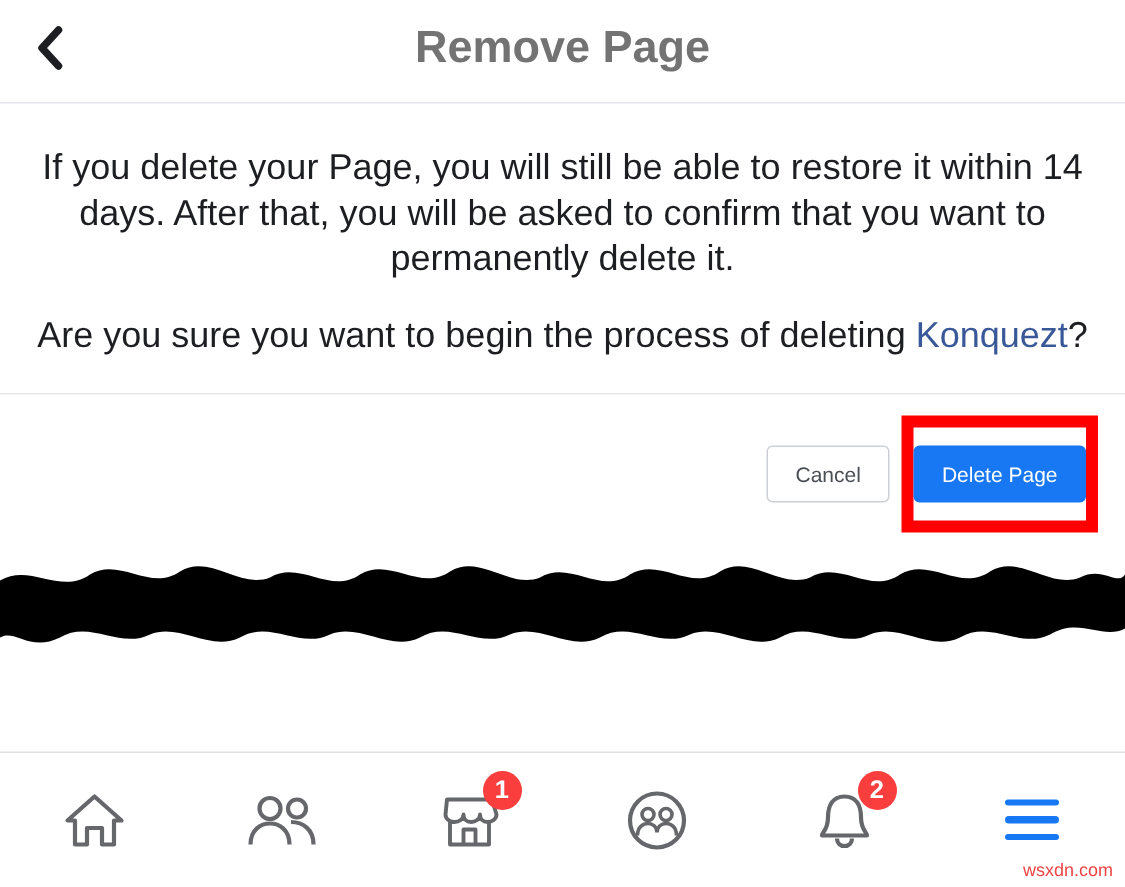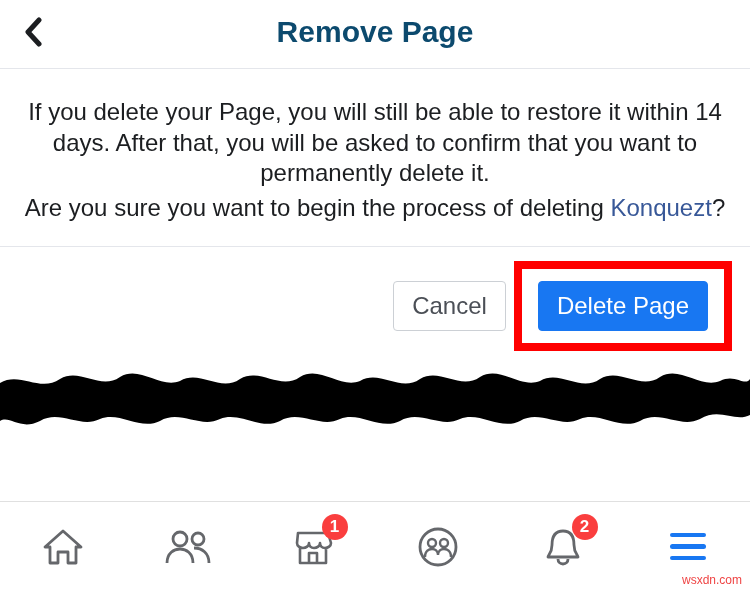--- a/index.html
+++ b/index.html
@@ -23,61 +23,61 @@
       display: flex;
       align-items: center;
       justify-content: center;
       cursor: pointer;
     }
     .title {
       flex: 1;
       text-align: center;
       font-size: 30px;
       font-weight: 700;
-      color: #0c4a6e;
+      color: #737373;
       margin-left: -36px;
     }
     .content {
       padding: 28px 18px 22px;
       border-bottom: 1px solid #e4e6eb;
       text-align: center;
     }
     .para1, .para2 {
       font-size: 24px;
       line-height: 1.28;
       color: #1c1e21;
     }
-    .para2 { margin-top: 4px; }
+    .para2 { margin-top: 20px; }
     .page-link { color: #385898; }
     .actions {
       display: flex;
       justify-content: flex-end;
       align-items: center;
       padding: 14px 18px 14px;
       gap: 8px;
     }
     .btn {
-      font-size: 24px;
+      font-size: 14px;
       padding: 10px 18px;
       border-radius: 4px;
       cursor: pointer;
     }
     .btn-cancel {
       background: #fff;
       color: #4b4f56;
       border: 1px solid #ccd0d5;
     }
     .btn-primary {
       background: #1877f2;
       color: #fff;
       border: 1px solid #1877f2;
     }
     .hl-box {
       border: 8px solid #ff0000;
-      padding: 12px 16px;
+      padding: 12px 0;
       display: inline-flex;
     }
     .black-band {
       width: 100%;
       height: 65px;
       position: relative;
     }
     .black-band svg { display:block; }
     .bottom-nav {
       position: absolute;

